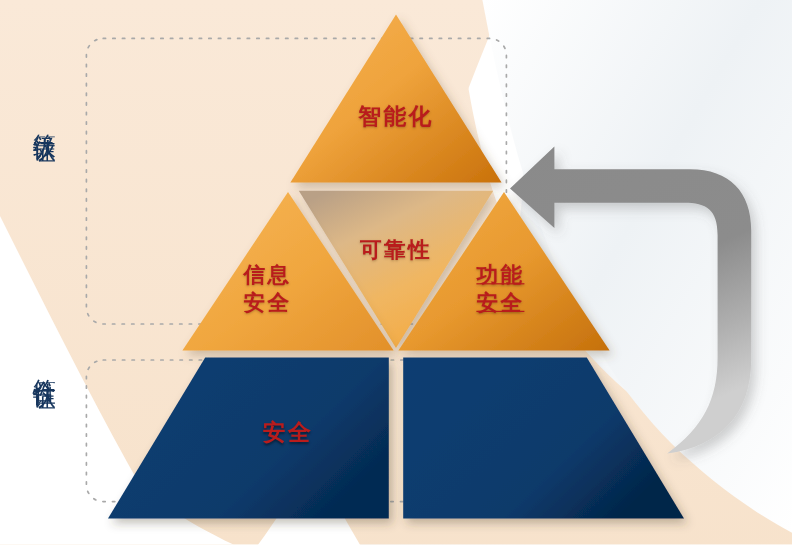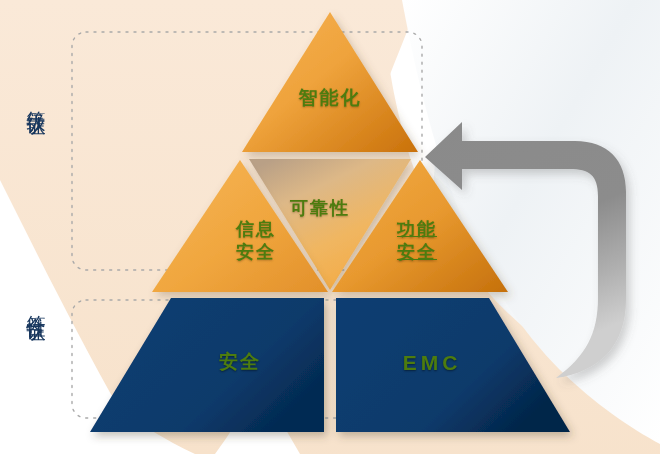--- a/index.html
+++ b/index.html
@@ -40,39 +40,39 @@
     line-height: 1.05;
     font-family: "Liberation Serif", "DejaVu Serif", serif;
     white-space: nowrap;
   }
   #vlabel-grade { left: 26px; top: 96px; }
   #vlabel-compliance { left: 26px; top: 300px; }
 
   .shape-text {
     position: absolute;
     z-index: 5;
-    color: #4d7c0f;
+    color: #b91c1c;
     text-align: center;
     font-weight: bold;
     letter-spacing: 2px;
     line-height: 1.28;
     text-shadow: 0 1px 2px rgba(70,40,10,0.35);
     white-space: pre-line;
     pointer-events: none;
   }
   #txt-intelligent {
     left: 256px; top: 86px; width: 148px;
     font-size: 19px;
   }
   #txt-reliability {
-    left: 252px; top: 197px; width: 136px;
+    left: 262px; top: 197px; width: 136px;
     font-size: 18px;
   }
   #txt-infosec {
-    left: 201px; top: 218px; width: 110px;
+    left: 168px; top: 218px; width: 110px;
     font-size: 18px;
   }
   #txt-funcsafety {
     left: 362px; top: 218px; width: 110px;
     font-size: 18px;
     text-decoration: underline;
   }
   #txt-safety {
     left: 160px; top: 350px; width: 160px;
     font-size: 19px;
@@ -205,15 +205,14 @@
   <div class="shape-text" id="txt-infosec">信息
 安全</div>
 
   <div class="shape-text" id="txt-reliability">可靠性</div>
 
   <div class="shape-text" id="txt-funcsafety">功能
 安全</div>
 
   <div class="shape-text" id="txt-safety">安全</div>
 
-  <div class="shape-text" id="txt-emc">EMC</div>
 
 </div>
 
 </body></html>

